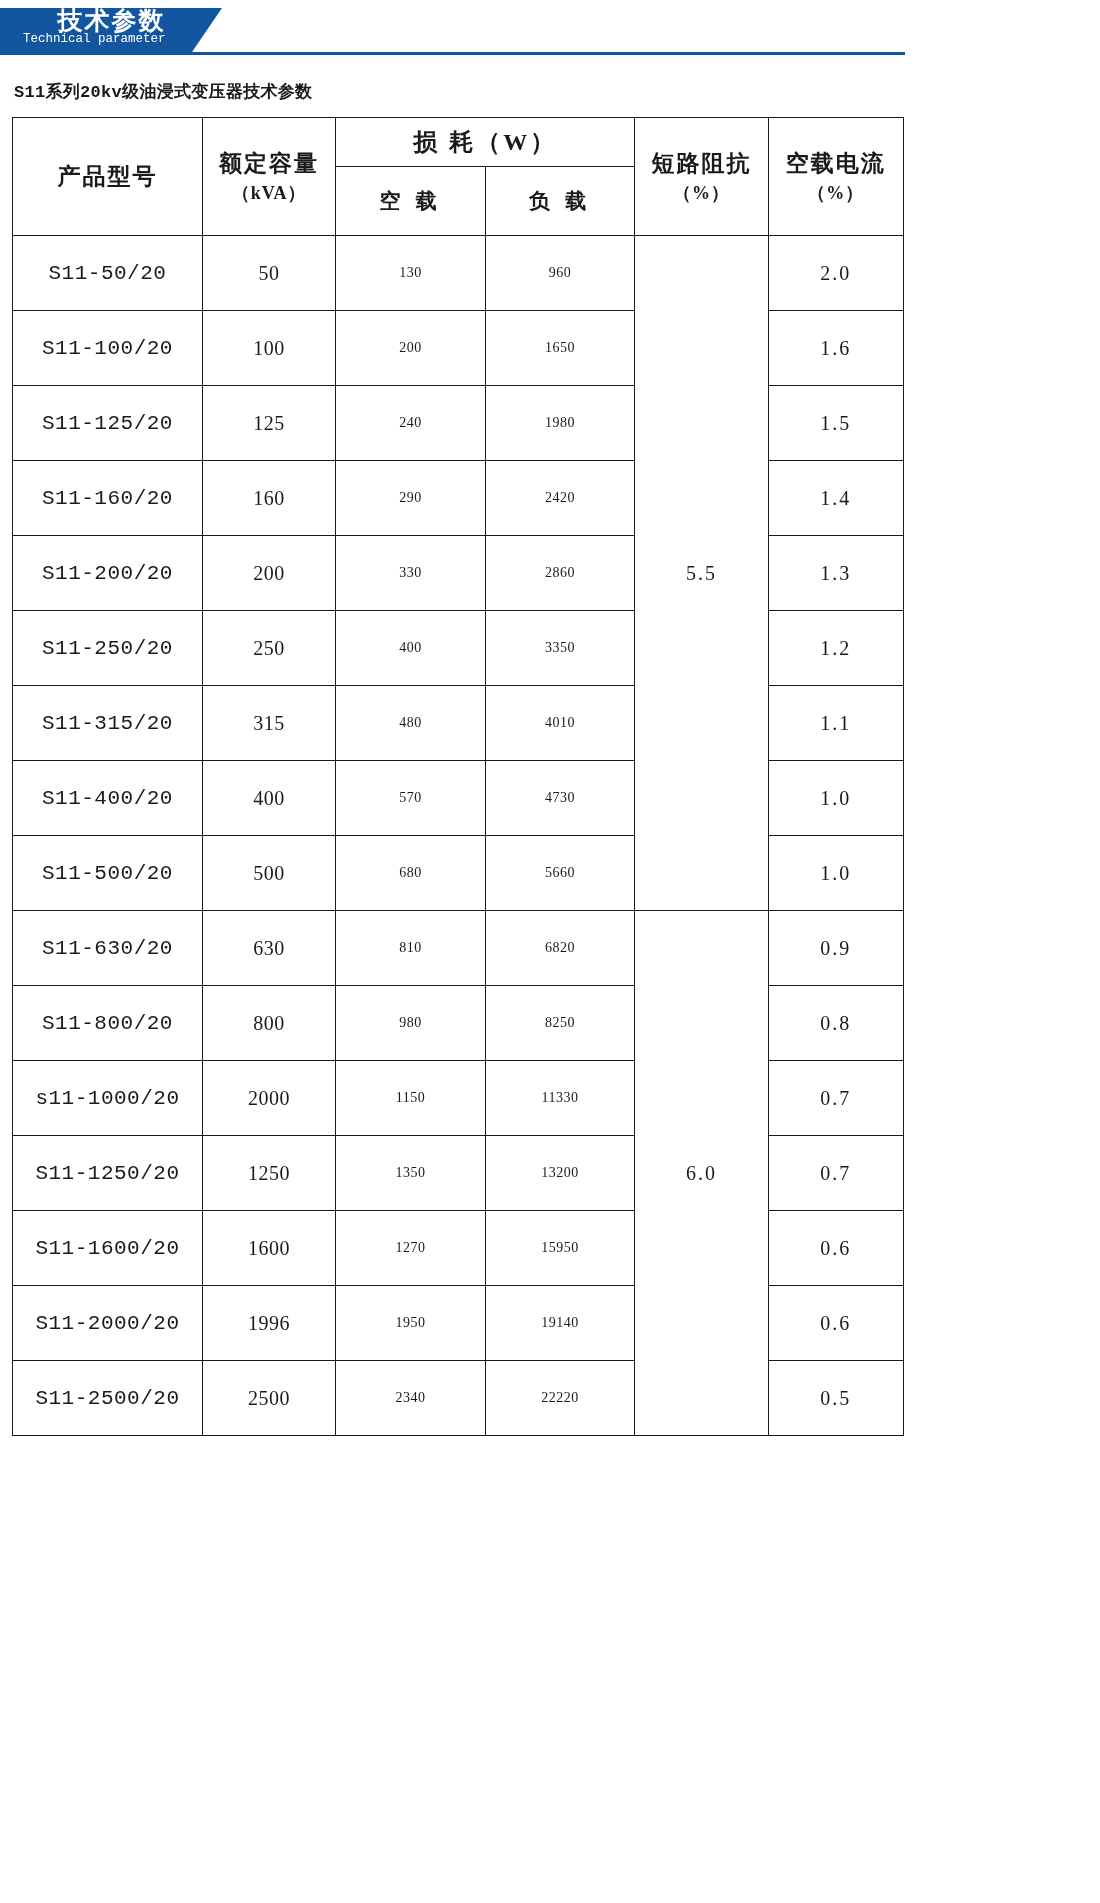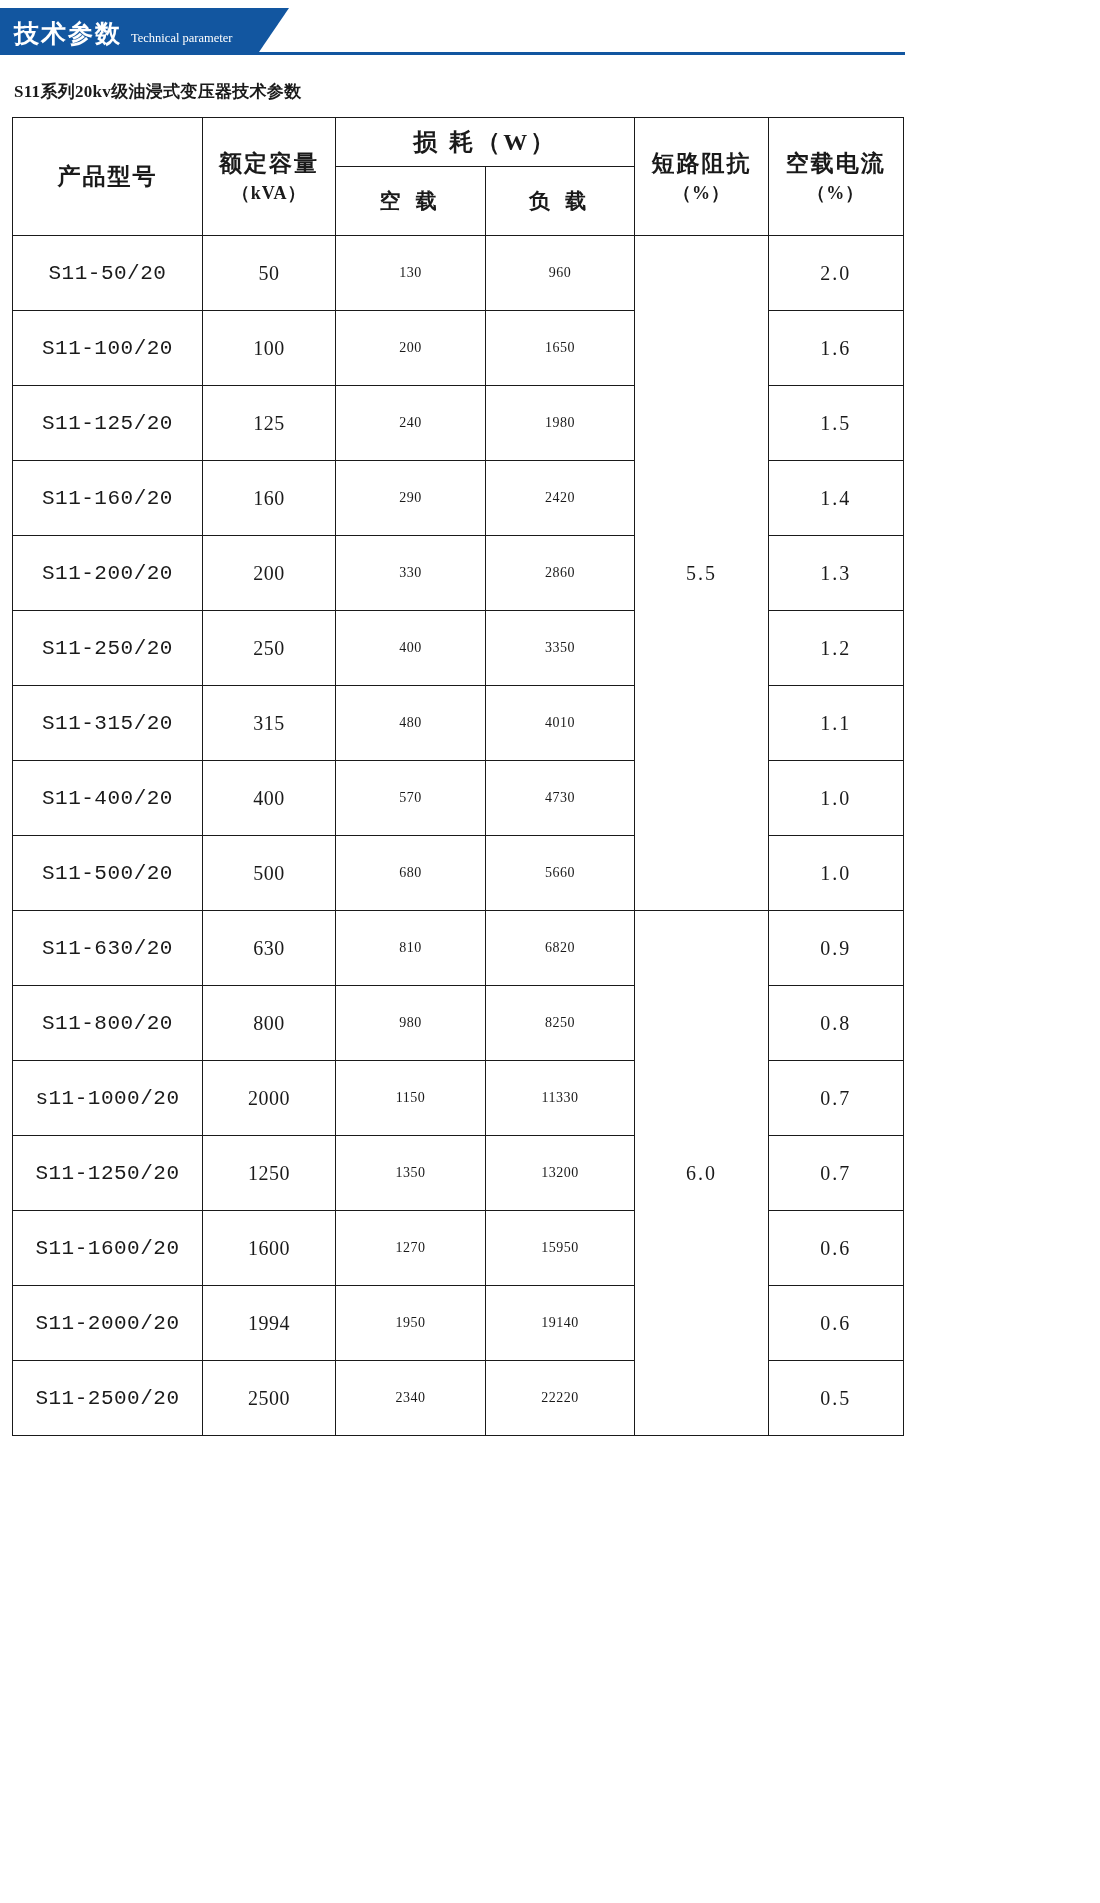--- a/index.html
+++ b/index.html
@@ -32,52 +32,53 @@
     position: absolute;
     left: 0;
     top: 8px;
     height: 44px;
     background: #1256a0;
     color: #ffffff;
     display: flex;
     align-items: flex-end;
     padding: 0 26px 6px 14px;
     box-sizing: border-box;
+    flex-direction: column;
   }
   .banner-tab:after {
     content: "";
     position: absolute;
     right: -30px;
     top: 0;
     width: 0;
     height: 0;
     border-style: solid;
     border-width: 44px 30px 0 0;
     border-color: #1256a0 transparent transparent transparent;
   }
   .banner-cn {
     font-family: "Liberation Sans", sans-serif;
     font-weight: bold;
     font-size: 25px;
     letter-spacing: 2px;
     line-height: 1;
   }
   .banner-en {
-    font-family: Liberation Serif, serif;
+    font-family: Liberation Mono, monospace;
     font-size: 12.5px;
     margin-left: 9px;
     margin-bottom: 2px;
     line-height: 1;
     white-space: nowrap;
     text-align: right;
   }
 
   
   .doc-title {
-    font-family: Liberation Serif, serif;
+    font-family: Liberation Mono, monospace;
     font-weight: bold;
     font-size: 17px;
     margin: 18px 12px 14px 14px;
     letter-spacing: 0.3px;
   }
 
   
   .table-wrap {
     padding: 0 12px 20px 12px;
   }
@@ -289,21 +290,21 @@
         </tr>
         <tr>
           <td class="model">S11-1600/20</td>
           <td class="num">1600</td>
           <td class="num num-sm">1270</td>
           <td class="num num-sm">15950</td>
           <td class="cur">0.6</td>
         </tr>
         <tr>
           <td class="model">S11-2000/20</td>
-          <td class="num">1994</td>
+          <td class="num">1996</td>
           <td class="num num-sm">1950</td>
           <td class="num num-sm">19140</td>
           <td class="cur">0.6</td>
         </tr>
         <tr>
           <td class="model">S11-2500/20</td>
           <td class="num">2500</td>
           <td class="num num-sm">2340</td>
           <td class="num num-sm">22220</td>
           <td class="cur">0.5</td>

